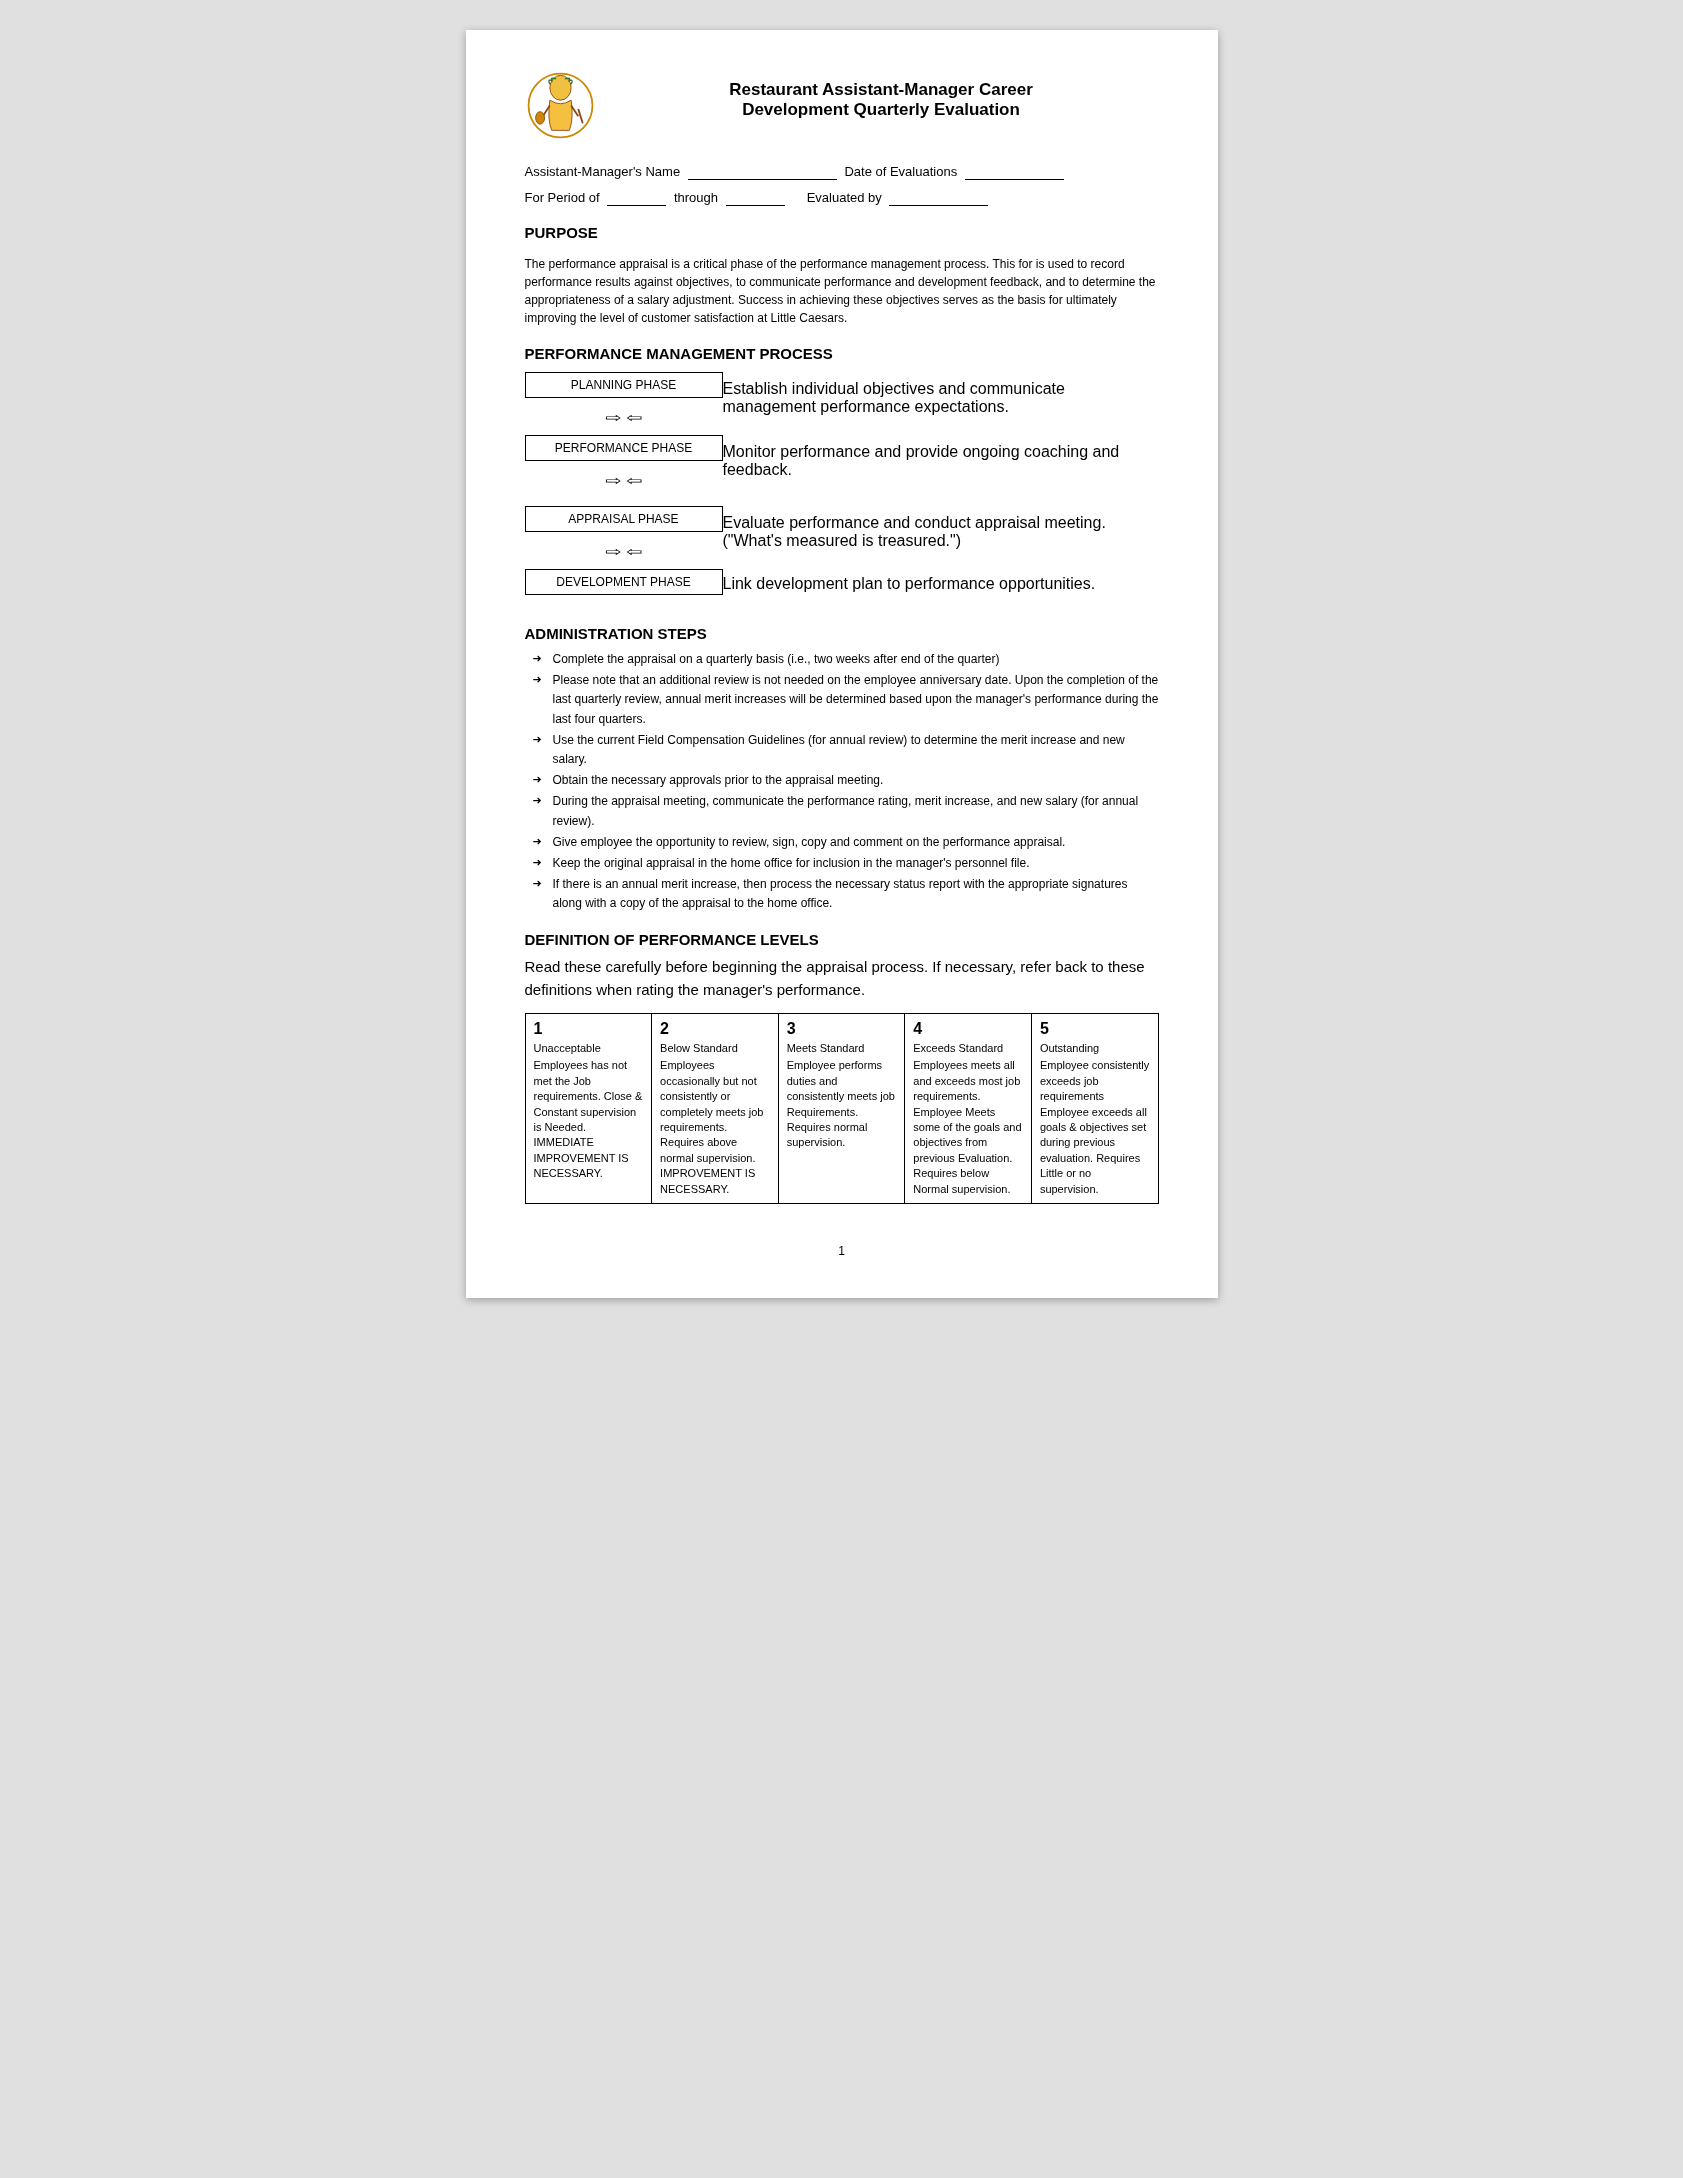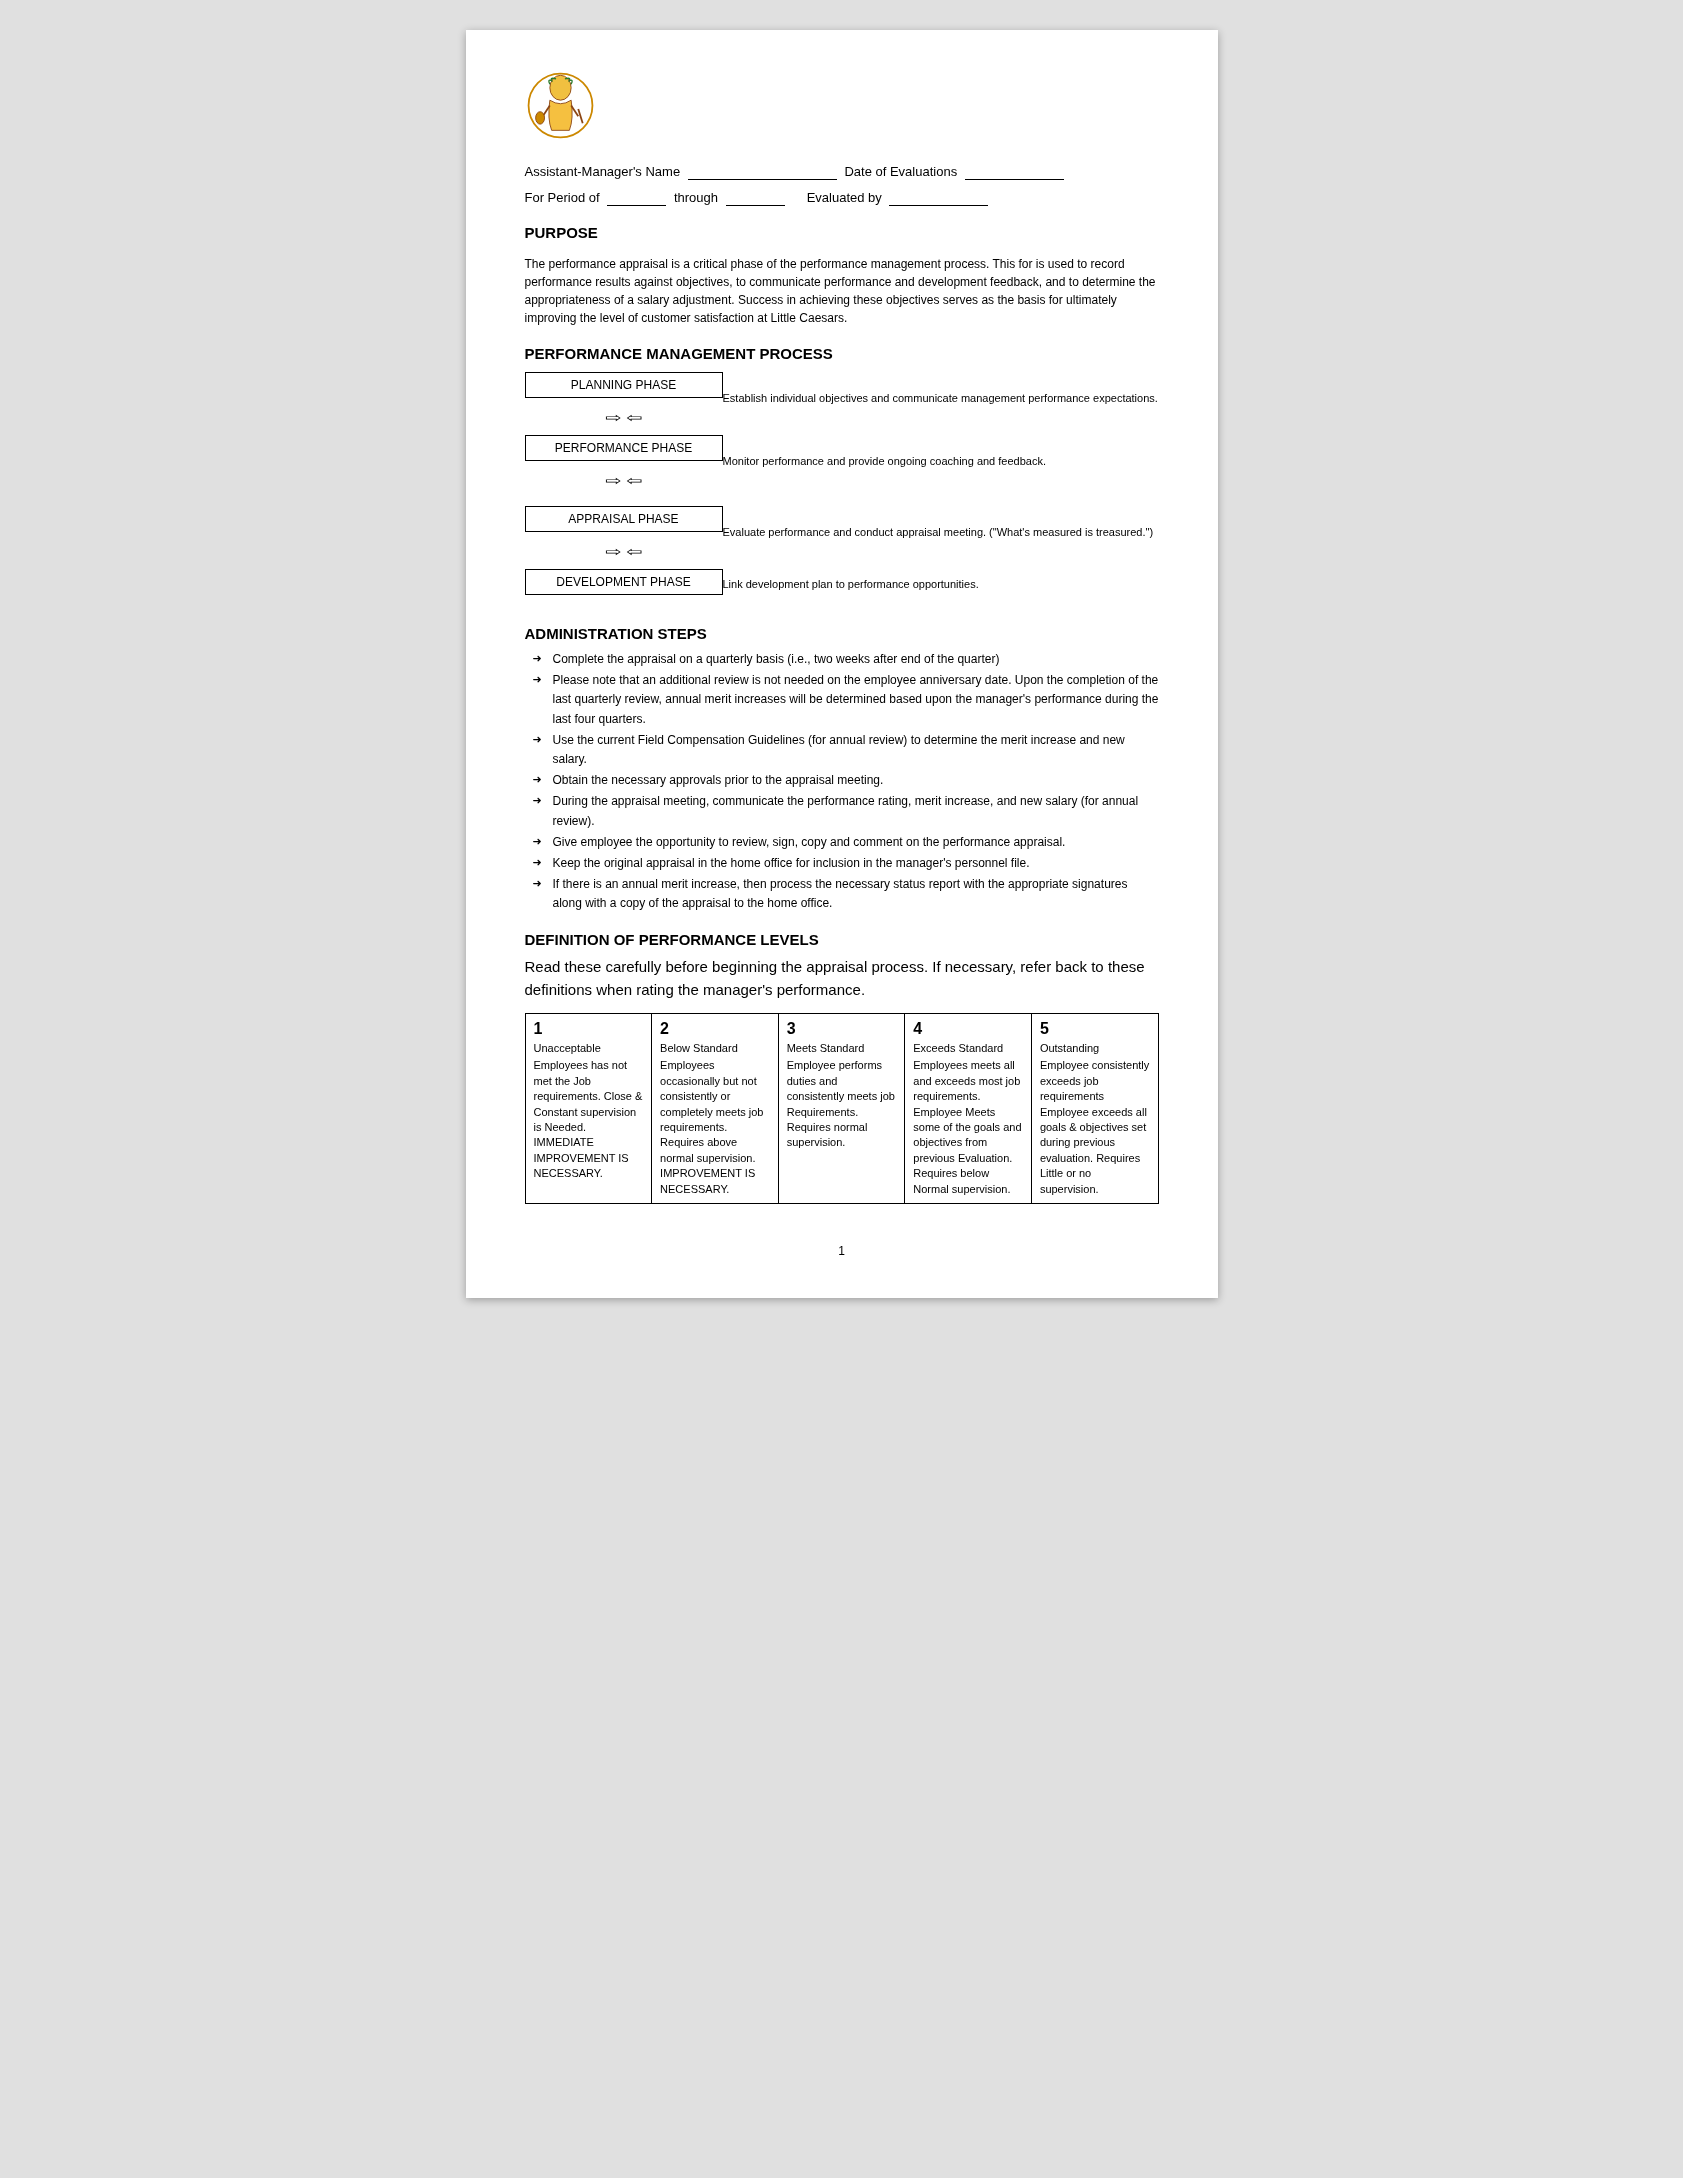--- a/index.html
+++ b/index.html
@@ -123,21 +123,21 @@
       text-align: center;
       margin-top: 40px;
       font-size: 12px;
     }
     .process-section {
       margin-top: 10px;
     }
     .process-cell-desc {
       display: table-cell;
       vertical-align: middle;
-      font-size: 11px;
+      font-size: 16px;
       padding-bottom: 8px;
     }
     .phase-label {
       border: 1px solid #000;
       padding: 5px 10px;
       font-size: 12px;
       text-align: center;
       margin-bottom: 12px;
     }
     .arrows-row {
@@ -169,20 +169,24 @@
         <path d="M52 16 Q55 10 50 12 Q52 8 45 10" stroke="#2a7a2a" stroke-width="1.5" fill="none"></path>
 
         <path d="M28 34 Q25 55 30 68 L50 68 Q55 55 52 34 Q46 38 40 38 Q34 38 28 34Z" fill="#f5c040" stroke="#8B4513" stroke-width="1"></path>
 
         <line x1="28" y1="40" x2="20" y2="52" stroke="#8B4513" stroke-width="2"></line>
         <line x1="52" y1="40" x2="60" y2="52" stroke="#8B4513" stroke-width="2"></line>
 
         <ellipse cx="17" cy="54" rx="5" ry="7" fill="#cc8800" stroke="#8B4513" stroke-width="1"></ellipse>
         <line x1="60" y1="44" x2="65" y2="60" stroke="#8B4513" stroke-width="2"></line>
       </svg>
+    </div>
+    <div class="title-area">
+      <div class="main-title">Restaurant Assistant-Manager Career</div>
+      <div class="main-title">Development Quarterly Evaluation</div>
     </div>
   </div>
 
   <div class="fields-section">
     <div class="field-line">
       <span>Assistant-Manager's Name</span>
       <span class="underline underline-long">&nbsp;</span>
       <span>Date of Evaluations</span>
       <span class="underline underline-med">&nbsp;</span>
     </div>

